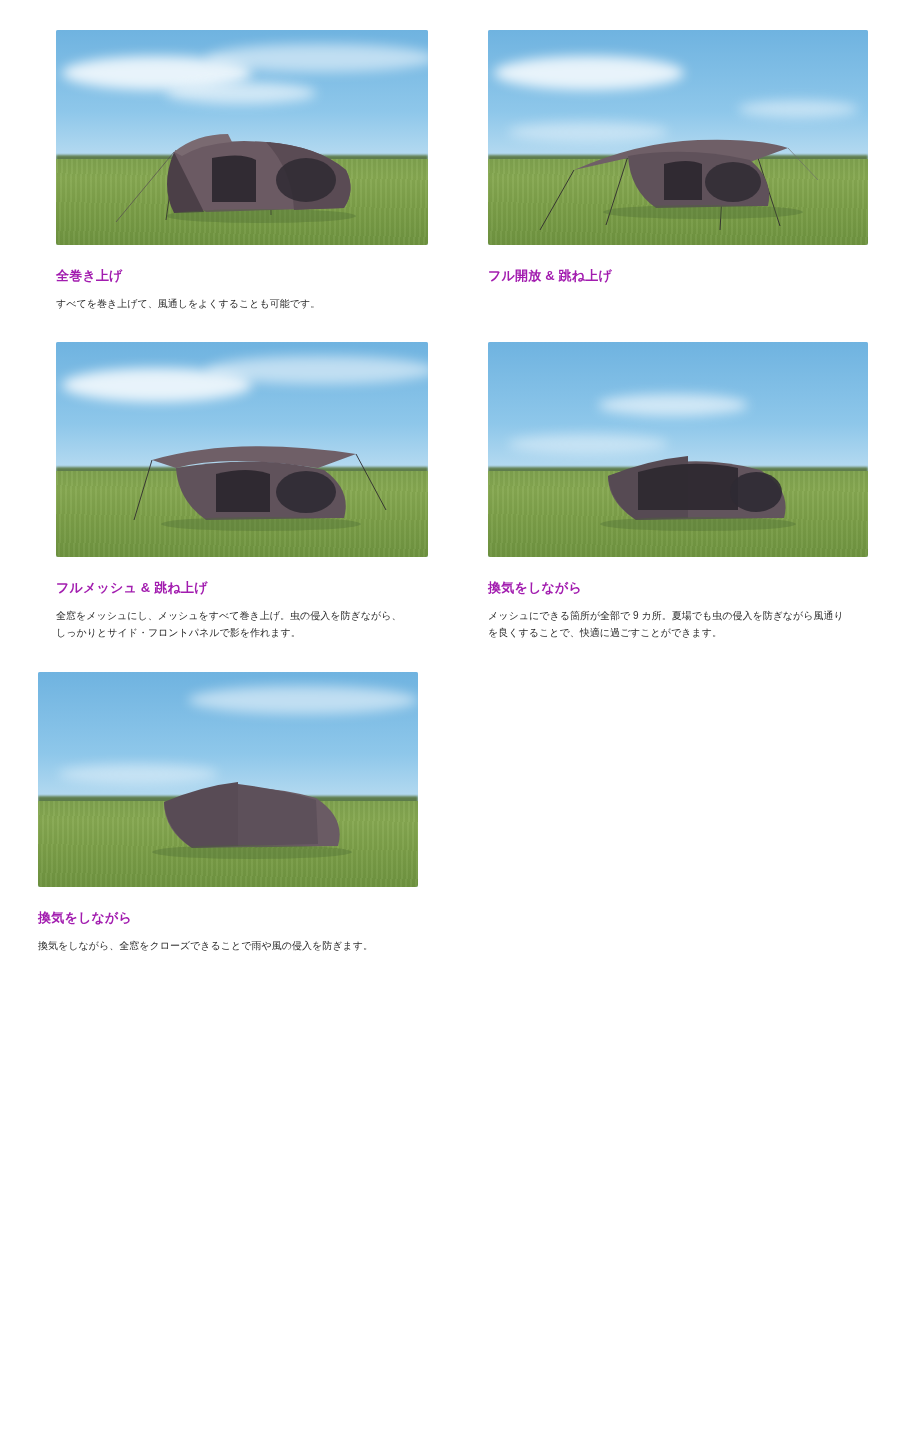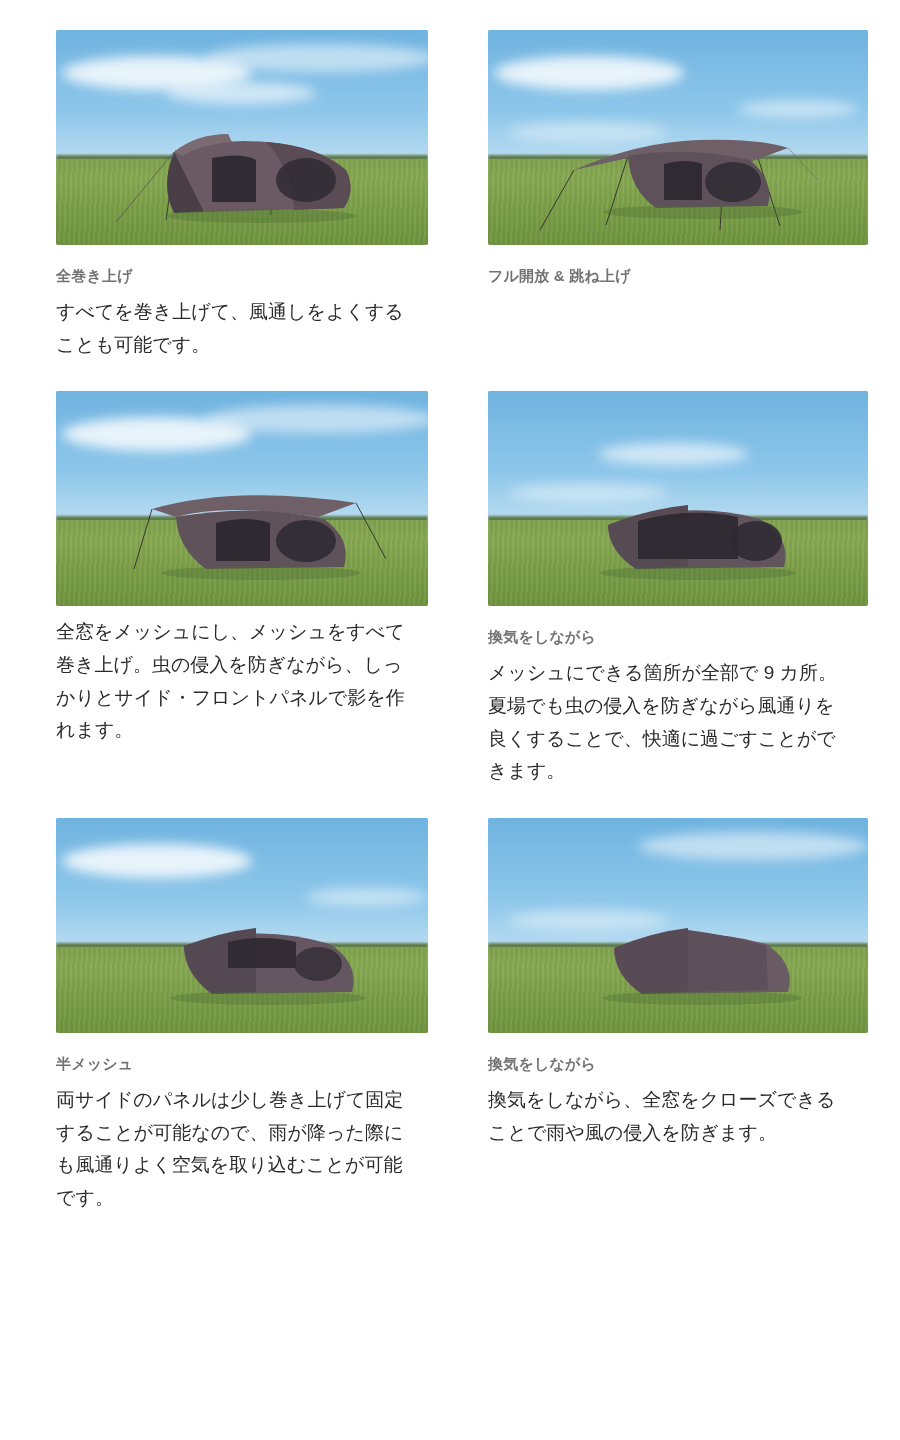--- a/index.html
+++ b/index.html
@@ -88,28 +88,28 @@
       repeating-linear-gradient(92deg, rgba(255,255,255,0.05) 0 2px, rgba(0,0,0,0.04) 2px 5px);
     opacity: .8;
   }
 
   
   .tent-svg { position: absolute; left: 0; top: 0; width: 100%; height: 100%; }
 
   
   .caption-title {
     margin: 22px 0 0 0;
-    font-size: 15px;
+    font-size: 13px;
     font-weight: bold;
     letter-spacing: .2px;
-    color: #737373;
+    color: #a21caf;
   }
   .caption-body {
     margin: 10px 0 0 0;
-    font-size: 19px;
+    font-size: 10px;
     line-height: 1.72;
     color: #2b2b2b;
     max-width: 350px;
   }
   .cell.right .caption-body { max-width: 362px; }
 </style>
 </head>
 <body>
 
 <div class="grid">
@@ -179,20 +179,21 @@
           <path d="M78 178 L96 118"></path>
             <path d="M330 168 L300 112"></path>
         </g>
         <path d="M96 118 Q180 94 300 112 L262 126 Q170 112 120 126 Z" fill="#6f5f67"></path>
         <path d="M120 126 Q200 112 268 128 Q296 148 288 176 L150 178 Q122 158 120 126 Z" fill="#60525b"></path>
         <ellipse cx="250" cy="150" rx="30" ry="21" fill="#2f2a33" opacity="0.9"></ellipse>
         <path d="M160 132 Q192 124 214 132 L214 170 L160 170 Z" fill="#2b262e" opacity="0.92"></path>
         <ellipse cx="205" cy="182" rx="100" ry="7" fill="#4a6a33" opacity="0.35"></ellipse>
       </svg>
     </div>
+    <p class="caption-title">フルメッシュ &amp; 跳ね上げ</p>
     <p class="caption-body">全窓をメッシュにし、メッシュをすべて巻き上げ。虫の侵入を防ぎながら、しっかりとサイド・フロントパネルで影を作れます。</p>
   </div>
 
   <div class="cell right">
     <div class="photo" role="img" aria-label="フルメッシュ状態のテント写真">
       <div class="sky"></div>
       <div class="cloud c2"></div>
       <div class="cloud c5"></div>
       <div class="treeline"></div>
       <div class="ground"></div>
@@ -201,38 +202,20 @@
         <path d="M120 134 Q160 118 200 114 L200 176 L148 178 Q122 160 120 134 Z" fill="#564a53"></path>
         <path d="M150 130 Q200 116 250 126 L250 168 L150 168 Z" fill="#2d2830" opacity="0.92"></path>
         <ellipse cx="268" cy="150" rx="26" ry="20" fill="#2f2a33" opacity="0.9"></ellipse>
         <ellipse cx="210" cy="182" rx="98" ry="7" fill="#4a6a33" opacity="0.35"></ellipse>
       </svg>
     </div>
     <p class="caption-title">換気をしながら</p>
     <p class="caption-body">メッシュにできる箇所が全部で 9 カ所。夏場でも虫の侵入を防ぎながら風通りを良くすることで、快適に過ごすことができます。</p>
   </div>
 
-  <div class="cell">
-    <div class="photo" role="img" aria-label="半メッシュ状態のテント写真">
-      <div class="sky"></div>
-      <div class="cloud c1"></div>
-      <div class="cloud c4"></div>
-      <div class="treeline"></div>
-      <div class="ground"></div>
-      <svg class="tent-svg" viewBox="0 0 372 215" preserveAspectRatio="none">
-        <path d="M128 128 Q200 104 274 126 Q304 146 296 174 L156 176 Q128 156 128 128 Z" fill="#655762"></path>
-        <path d="M128 128 Q165 114 200 110 L200 174 L156 176 Q130 156 128 128 Z" fill="#544853"></path>
-        <path d="M172 124 Q206 116 240 124 L240 150 L172 150 Z" fill="#2d2830" opacity="0.9"></path>
-        <ellipse cx="262" cy="146" rx="24" ry="17" fill="#332d36" opacity="0.8"></ellipse>
-        <ellipse cx="212" cy="180" rx="98" ry="7" fill="#4a6a33" opacity="0.35"></ellipse>
-      </svg>
-    </div>
-    <p class="caption-title">半メッシュ</p>
-    <p class="caption-body">両サイドのパネルは少し巻き上げて固定することが可能なので、雨が降った際にも風通りよく空気を取り込むことが可能です。</p>
-  </div>
 
   <div class="cell right">
     <div class="photo" role="img" aria-label="フルクローズ状態のテント写真">
       <div class="sky"></div>
       <div class="cloud c3"></div>
       <div class="cloud c5"></div>
       <div class="treeline"></div>
       <div class="ground"></div>
       <svg class="tent-svg" viewBox="0 0 380 215" preserveAspectRatio="none">
         <path d="M126 130 Q200 104 278 126 Q308 146 300 174 L154 176 Q126 158 126 130 Z" fill="#6a5b64"></path>

